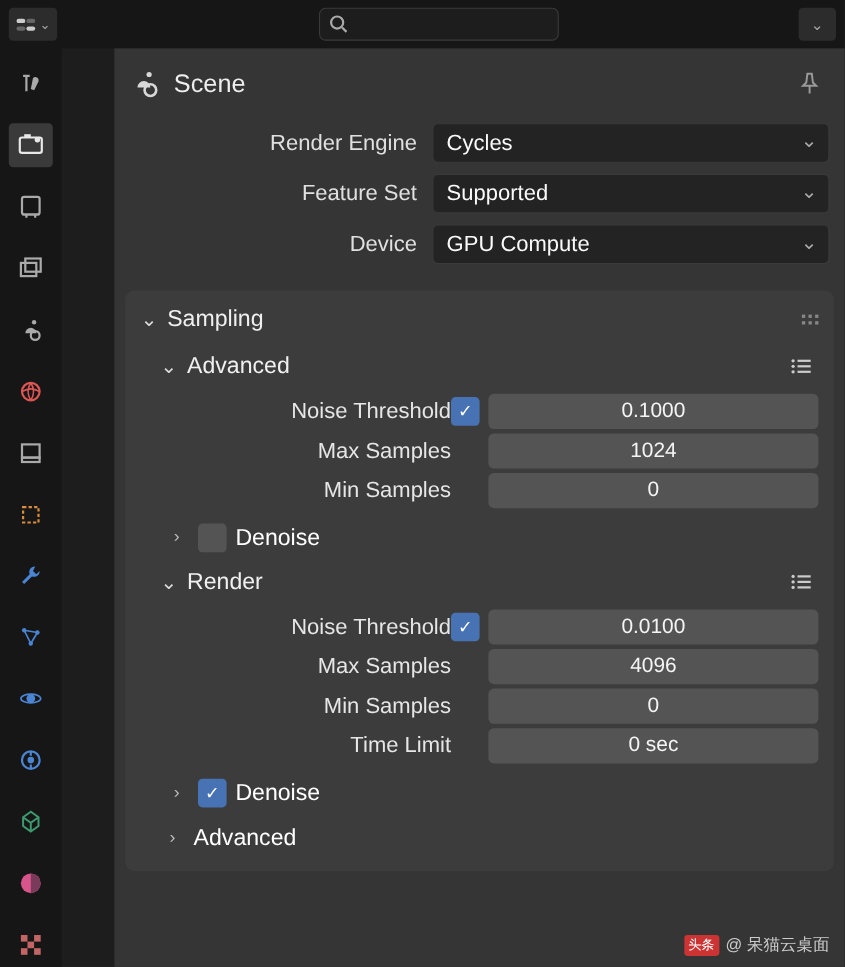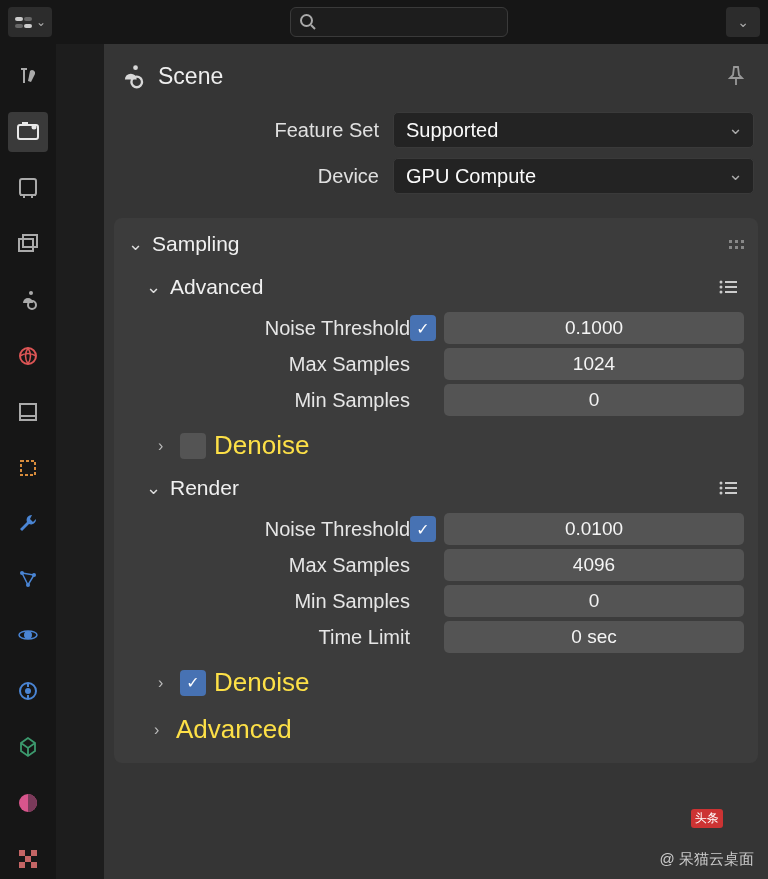--- a/index.html
+++ b/index.html
@@ -234,36 +234,35 @@
   display: flex;
   align-items: center;
   padding: 10px 0 6px 30px;
 }
 .collapsed-row .chev {
   width: 22px;
   color: #bbb;
   font-size: 16px;
 }
 .collapsed-row .cb-spot { width: 26px; height: 26px; margin-right: 8px; }
-.collapsed-title { font-size: 26px; color: #fde047; }
+.collapsed-title { font-size: 21px; color: #ffffff; }
 .adv-row {
   display: flex;
   align-items: center;
   padding: 10px 0 4px 26px;
 }
 .watermark {
   position: fixed;
   right: 14px;
   bottom: 10px;
   font-size: 15px;
   color: #ccc;
   display: flex;
   align-items: center;
-  gap: 22px;
-  flex-direction: column;
+  gap: 6px;
 }
 .wm-badge {
   background: #c33;
   color: #fff;
   font-size: 12px;
   padding: 1px 4px;
   border-radius: 3px;
 }
 svg { display: block; }
 </style>
@@ -403,20 +402,28 @@
       <div class="header-title">Scene</div>
       <div class="pin-icon">
         <svg width="22" height="22" viewBox="0 0 22 22">
             <path d="M9 2 L13 2 L14 10 L17 13 L5 13 L8 10 Z M11 13 L11 20" fill="none" stroke="#999" stroke-width="1.8"></path>
           </svg>
       </div>
     </div>
 
     <div class="prop-grid">
       <div class="prop-row">
+        <div class="prop-label">Render Engine</div>
+        <div class="prop-value">
+          <div class="select-box">
+              <span>Cycles</span>
+            </div>
+        </div>
+      </div>
+      <div class="prop-row">
         <div class="prop-label">Feature Set</div>
         <div class="prop-value">
           <div class="select-box">
               <span>Supported</span>
             </div>
         </div>
       </div>
       <div class="prop-row">
         <div class="prop-label">Device</div>
         <div class="prop-value">

